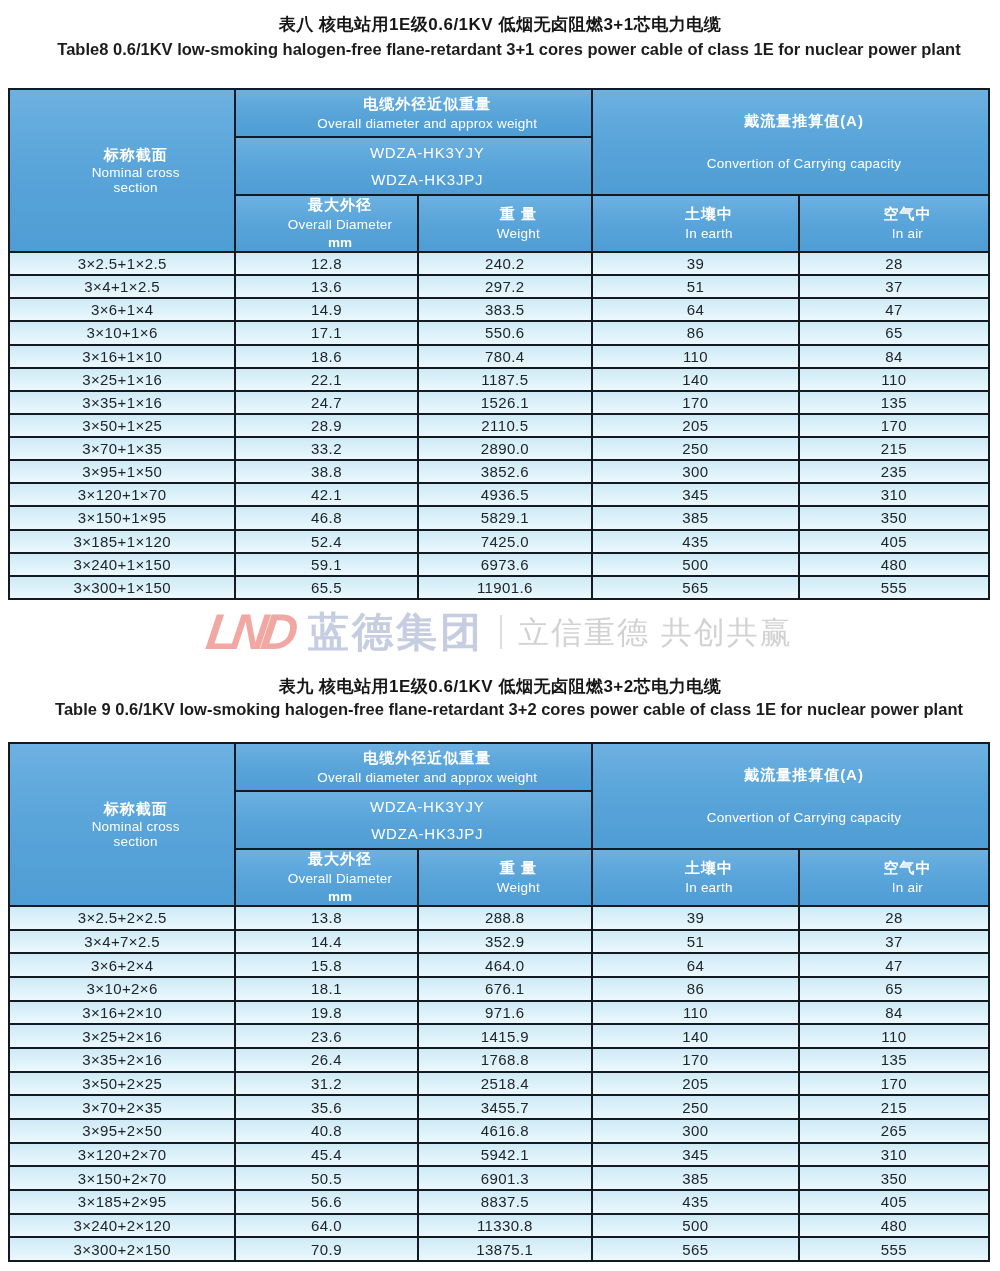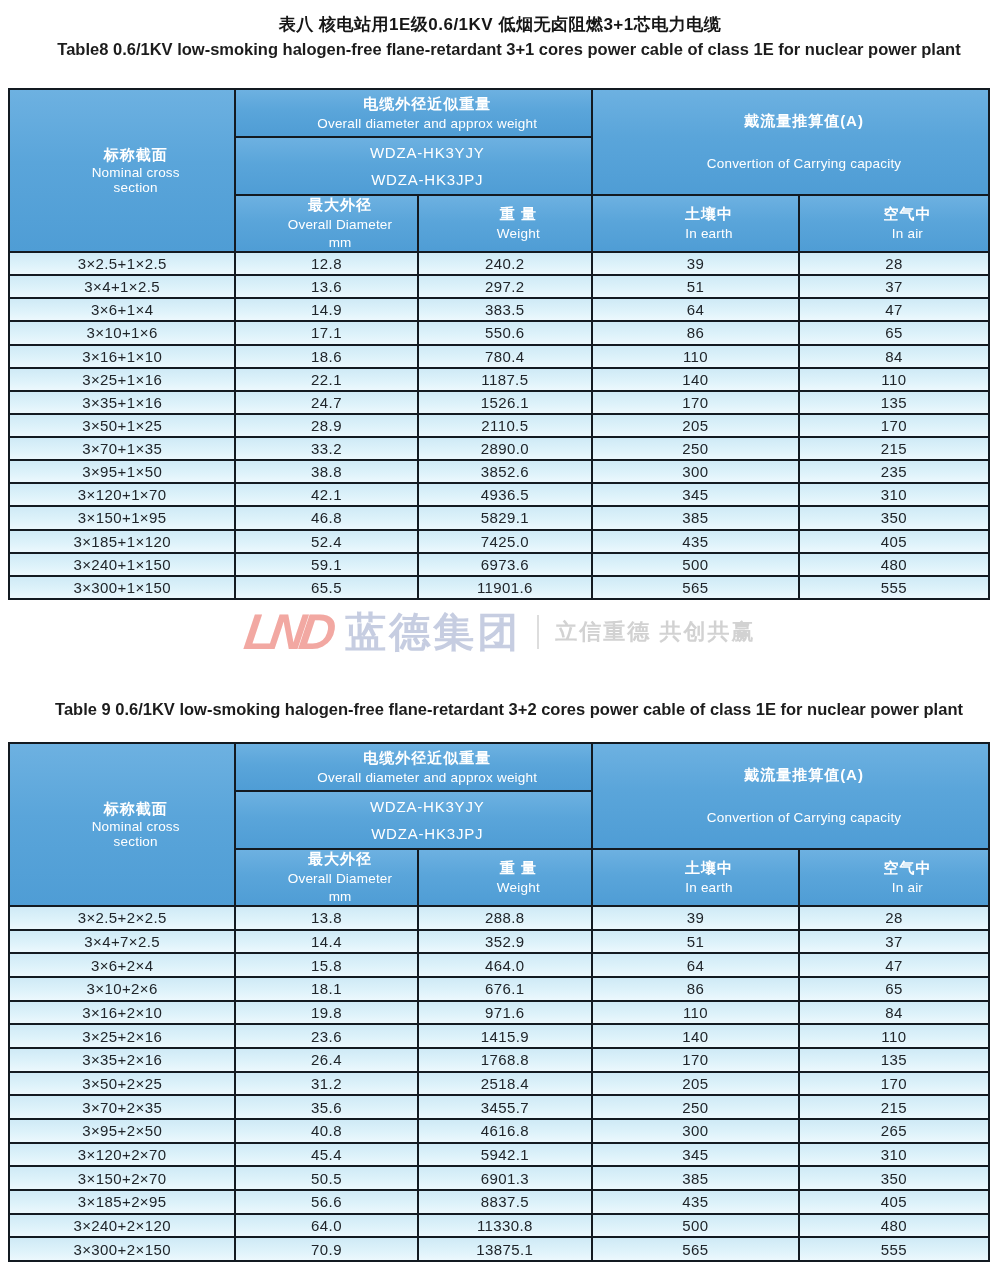--- a/index.html
+++ b/index.html
@@ -44,21 +44,21 @@
   .cable-table thead td {
     background: linear-gradient(180deg, #6db1e1 0%, var(--header-bg, #5aa5da) 45%, #4f9dd5 100%);
     color: var(--header-text, #ffffff);
     padding-left: 29px;
   }
   .zh  { font-size: 15px; font-weight: 700; letter-spacing: 1px; }
   .en  { font-size: 13.5px; font-weight: 400; letter-spacing: 0.2px; }
   .en-narrow { display: inline-block; max-width: 130px; }
   .gap-top { display: inline-block; margin-top: 25px; }
   .model-line { display: block; font-size: 15px; font-weight: 400; letter-spacing: 0.8px; line-height: 27px; }
-  .unit { font-size: 13.5px; font-weight: 400; }
+  .unit { font-size: 13.5px; font-weight: 700; }
   .cable-table tbody td {
     background: linear-gradient(180deg, #cfeaf6 0%, #ddf2fa 55%, #ecf8fd 100%);
     font-size: 15px;
     color: #20252a;
     letter-spacing: 0.4px;
   }
   .hr-a { height: 48px; }
   .hr-b { height: 58px; }
   .hr-c { height: 54px; }
 
@@ -75,21 +75,21 @@
     letter-spacing: -6px; line-height: 1;
     transform: skewX(-8deg);
   }
   .logo-zh {
     font-size: 41px; font-weight: 900;
     color: var(--logo-blue, #c6cde1);
     letter-spacing: 3px; line-height: 1;
   }
   .logo-divider { width: 2px; height: 34px; background: #dddddd; }
   .logo-tagline {
-    font-size: 22px; font-weight: 700;
+    font-size: 31px; font-weight: 400;
     color: var(--tagline-gray, #d2d2d2);
     letter-spacing: 2px; line-height: 1;
   }
 </style>
 </head>
 <body>
 
 <div class="page">
 
   <div class="doc-title-zh" style="top:13px;">表八 核电站用1E级0.6/1KV 低烟无卤阻燃3+1芯电力电缆</div>
@@ -253,20 +253,21 @@
       </tbody>
   </table>
 
   <div class="logo-row">
     <span class="logo-lnd">LND</span>
     <span class="logo-zh">蓝德集团</span>
     <span class="logo-divider"></span>
     <span class="logo-tagline">立信重德 共创共赢</span>
   </div>
 
+  <div class="doc-title-zh" style="top:675px;">表九 核电站用1E级0.6/1KV 低烟无卤阻燃3+2芯电力电缆</div>
   <div class="doc-title-en" style="top:700px;">Table 9 0.6/1KV low-smoking halogen-free flane-retardant 3+2 cores power cable of class 1E for nuclear power plant</div>
 
   <table class="cable-table" style="top:742px; height:520px;">
     <colgroup>
       <col style="width:23.1%">
         <col style="width:18.6%">
         <col style="width:17.8%">
         <col style="width:21.1%">
         <col style="width:19.4%">
     </colgroup>

